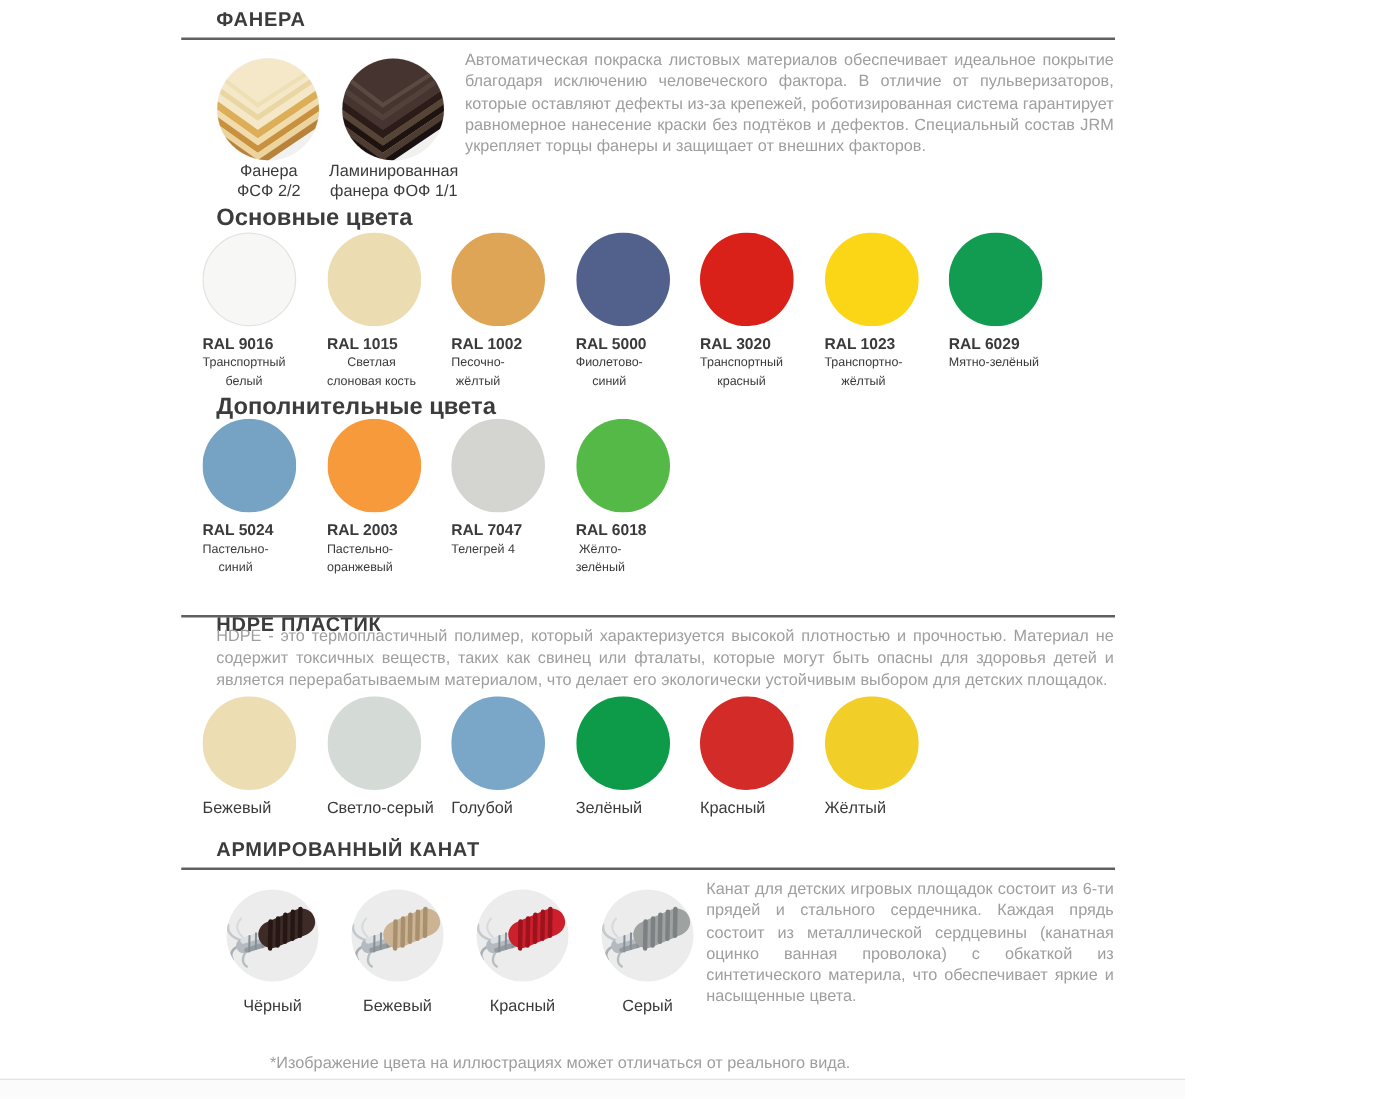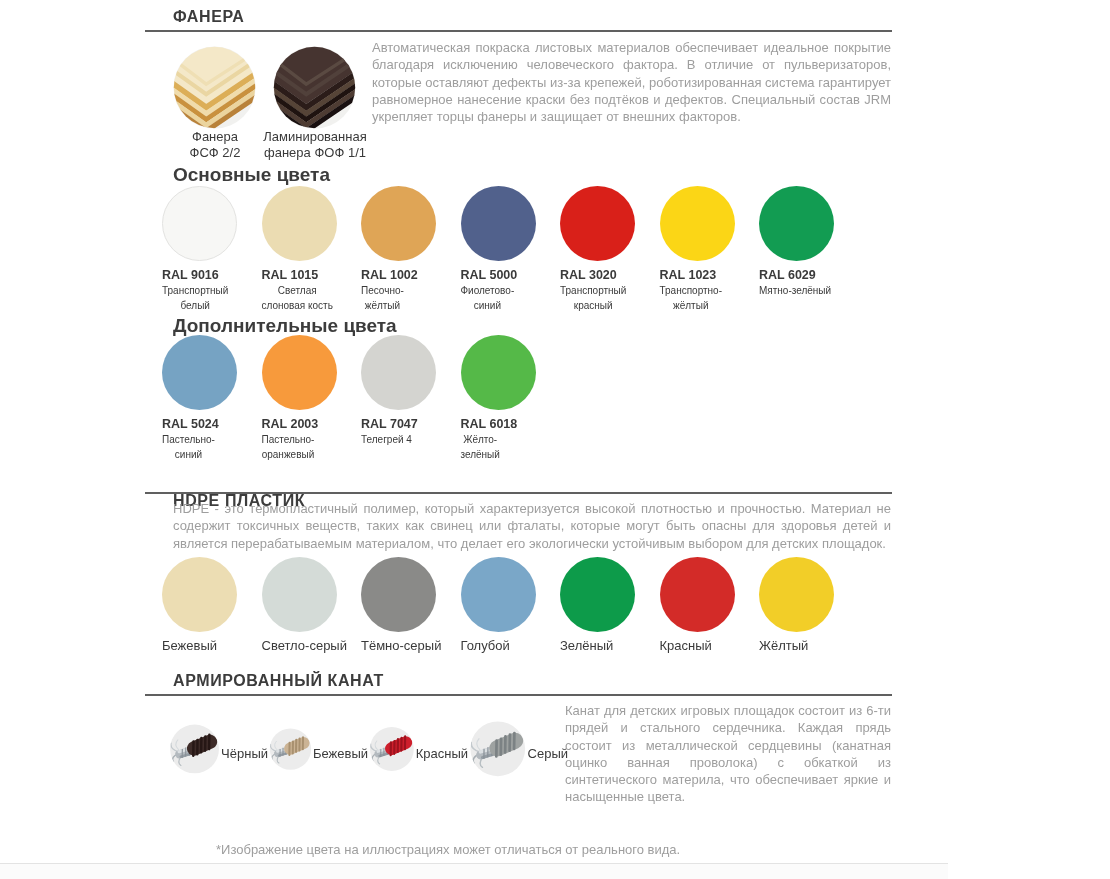--- a/index.html
+++ b/index.html
@@ -16,21 +16,21 @@
   .swatch-row { position:absolute; display:flex; }
   .swatch { width:99.5px; display:flex; flex-direction:column; align-items:flex-start; }
   .swatch .circle { width:75px; height:75px; border-radius:50%;
                     border:1px solid transparent; box-sizing:border-box; }
   .swatch .code { margin-top:7px; font-size:12.5px; font-weight:bold; color:#3a3a3a; }
   .swatch .name { font-size:10px; color:#3a3a3a; text-align:center;
                   line-height:14.5px; white-space:pre-line; margin-top:2px; }
   .swatch .name.plain { margin-top:7px; font-size:13px; }
 
   .rope-row { position:absolute; display:flex; }
-  .rope-item { width:100px; display:flex; flex-direction:row; align-items:center; }
+  .rope-item { width:100px; display:flex; flex-direction:column; align-items:center; }
   .rope-item svg { width:80px; height:80px; display:block; }
   .rope-item .name { margin-top:7px; font-size:13px; color:#3a3a3a; }
 
   .material { position:absolute; }
   .material svg { width:83px; height:83px; display:block; }
   .caption { position:absolute; font-size:13px; color:#3a3a3a; text-align:center;
              line-height:15.5px; white-space:pre-line; }
 
   .footnote { position:absolute; font-size:13px; color:#9e9e9e;margin-left:43px; }
   .bottom-strip { position:absolute; left:0; top:863px; width:1110px; height:16px;
@@ -170,24 +170,20 @@
   <div class="para" style="left:173px; top:500px; width:718px;">HDPE - это термопластичный полимер, который характеризуется высокой плотностью и прочностью. Материал не содержит токсичных веществ, таких как свинец или фталаты, которые могут быть опасны для здоровья детей и является перерабатываемым материалом, что делает его экологически устойчивым выбором для детских площадок.</div>
 
   <div class="swatch-row" style="left:162px; top:557px;">
     <div class="swatch">
       <div class="circle" style="background-color: rgb(236, 221, 179);"></div>
       <div class="name plain">Бежевый</div>
     </div>
     <div class="swatch">
       <div class="circle" style="background-color: rgb(212, 219, 215);"></div>
       <div class="name plain">Светло-серый</div>
-    </div>
-    <div class="swatch">
-      <div class="circle" style="background-color: rgb(138, 138, 136);"></div>
-      <div class="name plain">Тёмно-серый</div>
     </div>
     <div class="swatch">
       <div class="circle" style="background-color: rgb(122, 167, 200);"></div>
       <div class="name plain">Голубой</div>
     </div>
     <div class="swatch">
       <div class="circle" style="background-color: rgb(13, 155, 74);"></div>
       <div class="name plain">Зелёный</div>
     </div>
     <div class="swatch">

